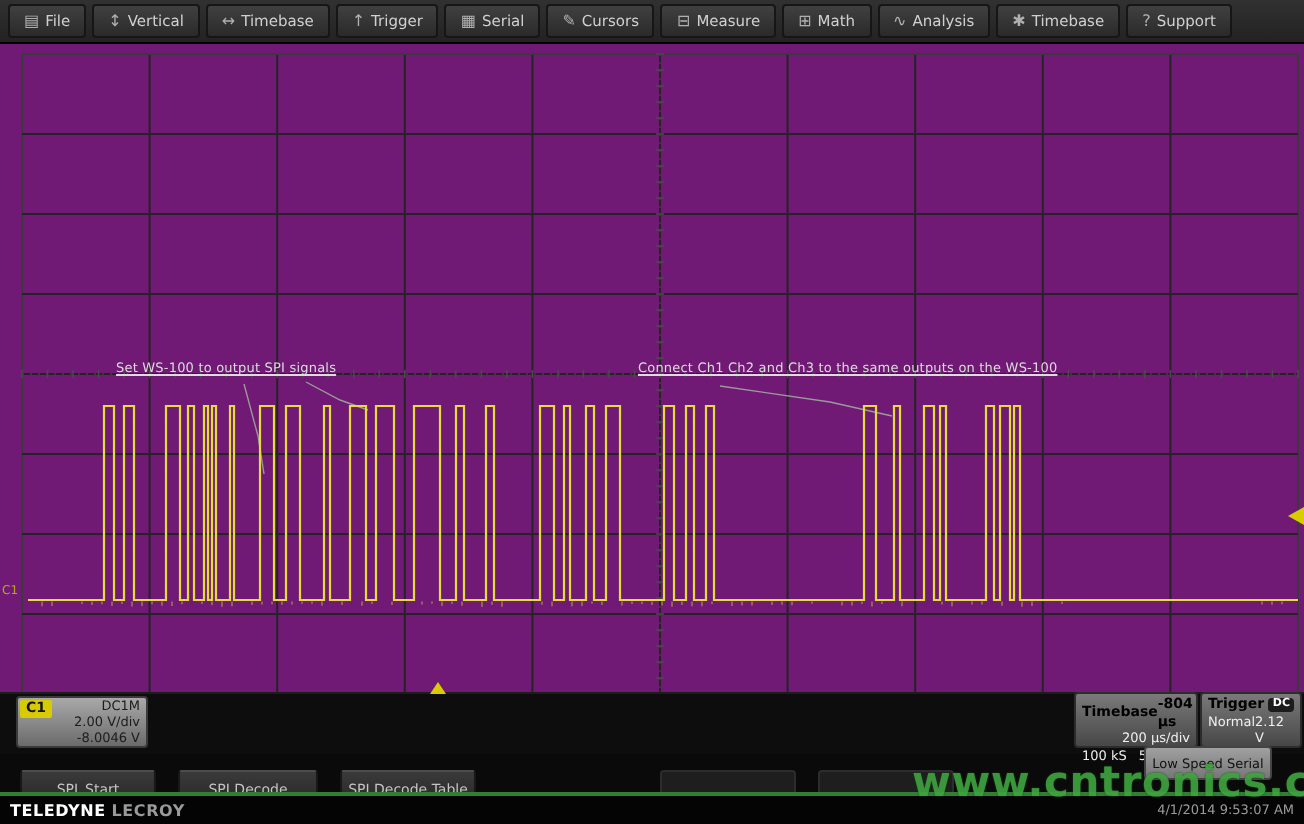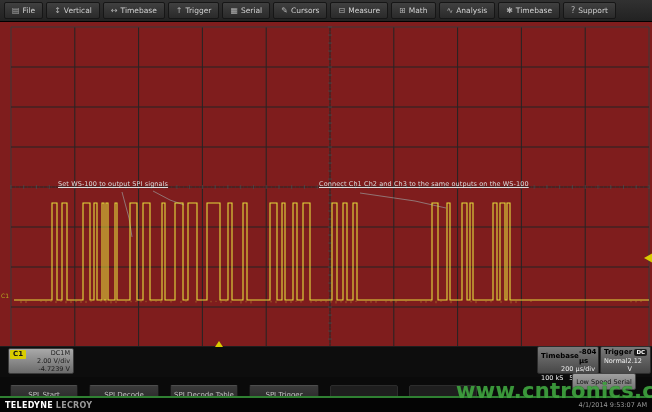--- a/index.html
+++ b/index.html
@@ -7,21 +7,21 @@
          font-family:"DejaVu Sans",sans-serif;-webkit-font-smoothing:antialiased;}
   
   #menubar{position:absolute;top:0;left:0;width:652px;height:22px;
            background:linear-gradient(#313131,#222);border-bottom:1px solid #000;
            display:flex;align-items:center;gap:3px;padding-left:4px;box-sizing:border-box;}
   .menu-item{display:inline-flex;align-items:center;gap:3px;height:15px;
              background:linear-gradient(#404040,#2a2a2a);border:1px solid #161616;border-radius:2px;
              padding:0 7px;font-size:7.5px;color:#d0d0d0;white-space:nowrap;cursor:default;}
   .mi-icon{font-size:8px;color:#b0b0b0;line-height:1;}
   
-  #grid-area{position:absolute;top:22px;left:0;width:652px;height:324px;background:#7f1d1d;}
+  #grid-area{position:absolute;top:22px;left:0;width:652px;height:324px;background:#701a75;}
   #scope-svg{position:absolute;top:0;left:0;width:652px;height:324px;display:block;}
   .annotation{position:absolute;color:#dcdcdc;font-size:6.5px;letter-spacing:.1px;white-space:nowrap;
               text-decoration:underline;text-underline-offset:1px;}
   #ann1{left:58px;top:158px;}
   #ann2{left:298px;top:158px;padding-left:21px;}
   #trace-label{position:absolute;left:1px;top:270px;font-size:6px;color:#b3a71f;}
   
   #desc-strip{position:absolute;top:346px;left:0;width:652px;height:30px;background:#0d0d0d;
               border-top:1px solid #1d1d1d;}
   #trig-pos-marker{position:absolute;left:215px;top:341px;width:0;height:0;z-index:5;
@@ -321,21 +321,21 @@
   </div>
 
   <div id="desc-strip"></div>
   <div id="trig-pos-marker" style="border-bottom-color: rgb(216, 204, 0);"></div>
 
   <div id="ch1-box">
     <span id="ch1-tab" style="background: rgb(216, 204, 0);">C1</span>
     <div class="ch1-lines">
       <div>DC1M</div>
       <div>2.00 V/div</div>
-      <div>-4.7239 V</div>
+      <div>-8.0046 V</div>
     </div>
   </div>
 
   <div class="info-box" id="tb-box">
     <div class="ib-head">
       <span>Timebase</span>
       <span>-804 µs</span>
     </div>
     <div class="ib-right">200 µs/div</div>
     <div class="ib-row">
@@ -352,21 +352,20 @@
     <div class="ib-row">
       <span>Normal</span>
       <span>2.12 V</span>
     </div>
     <div>SPI</div>
   </div>
 
   <div class="scope-btn" style="left:10px;width:68px;">SPI_Start</div>
   <div class="scope-btn" style="left:89px;width:70px;">SPI Decode</div>
   <div class="scope-btn" style="left:170px;width:68px;">SPI Decode Table</div>
-  <div class="scope-btn" style="left:249px;width:70px;">SPI Trigger</div>
   <div class="scope-btn empty" style="left:330px;width:68px;"></div>
   <div class="scope-btn empty" style="left:409px;width:68px;"></div>
   <div id="btn-mode">Low Speed Serial</div>
 
   <div id="accent-line" style="background: rgb(47, 128, 50);"></div>
   <div id="statusbar">
     <span id="brand">
       <b>TELEDYNE</b>
       <span class="sec">LECROY</span>
     </span>

